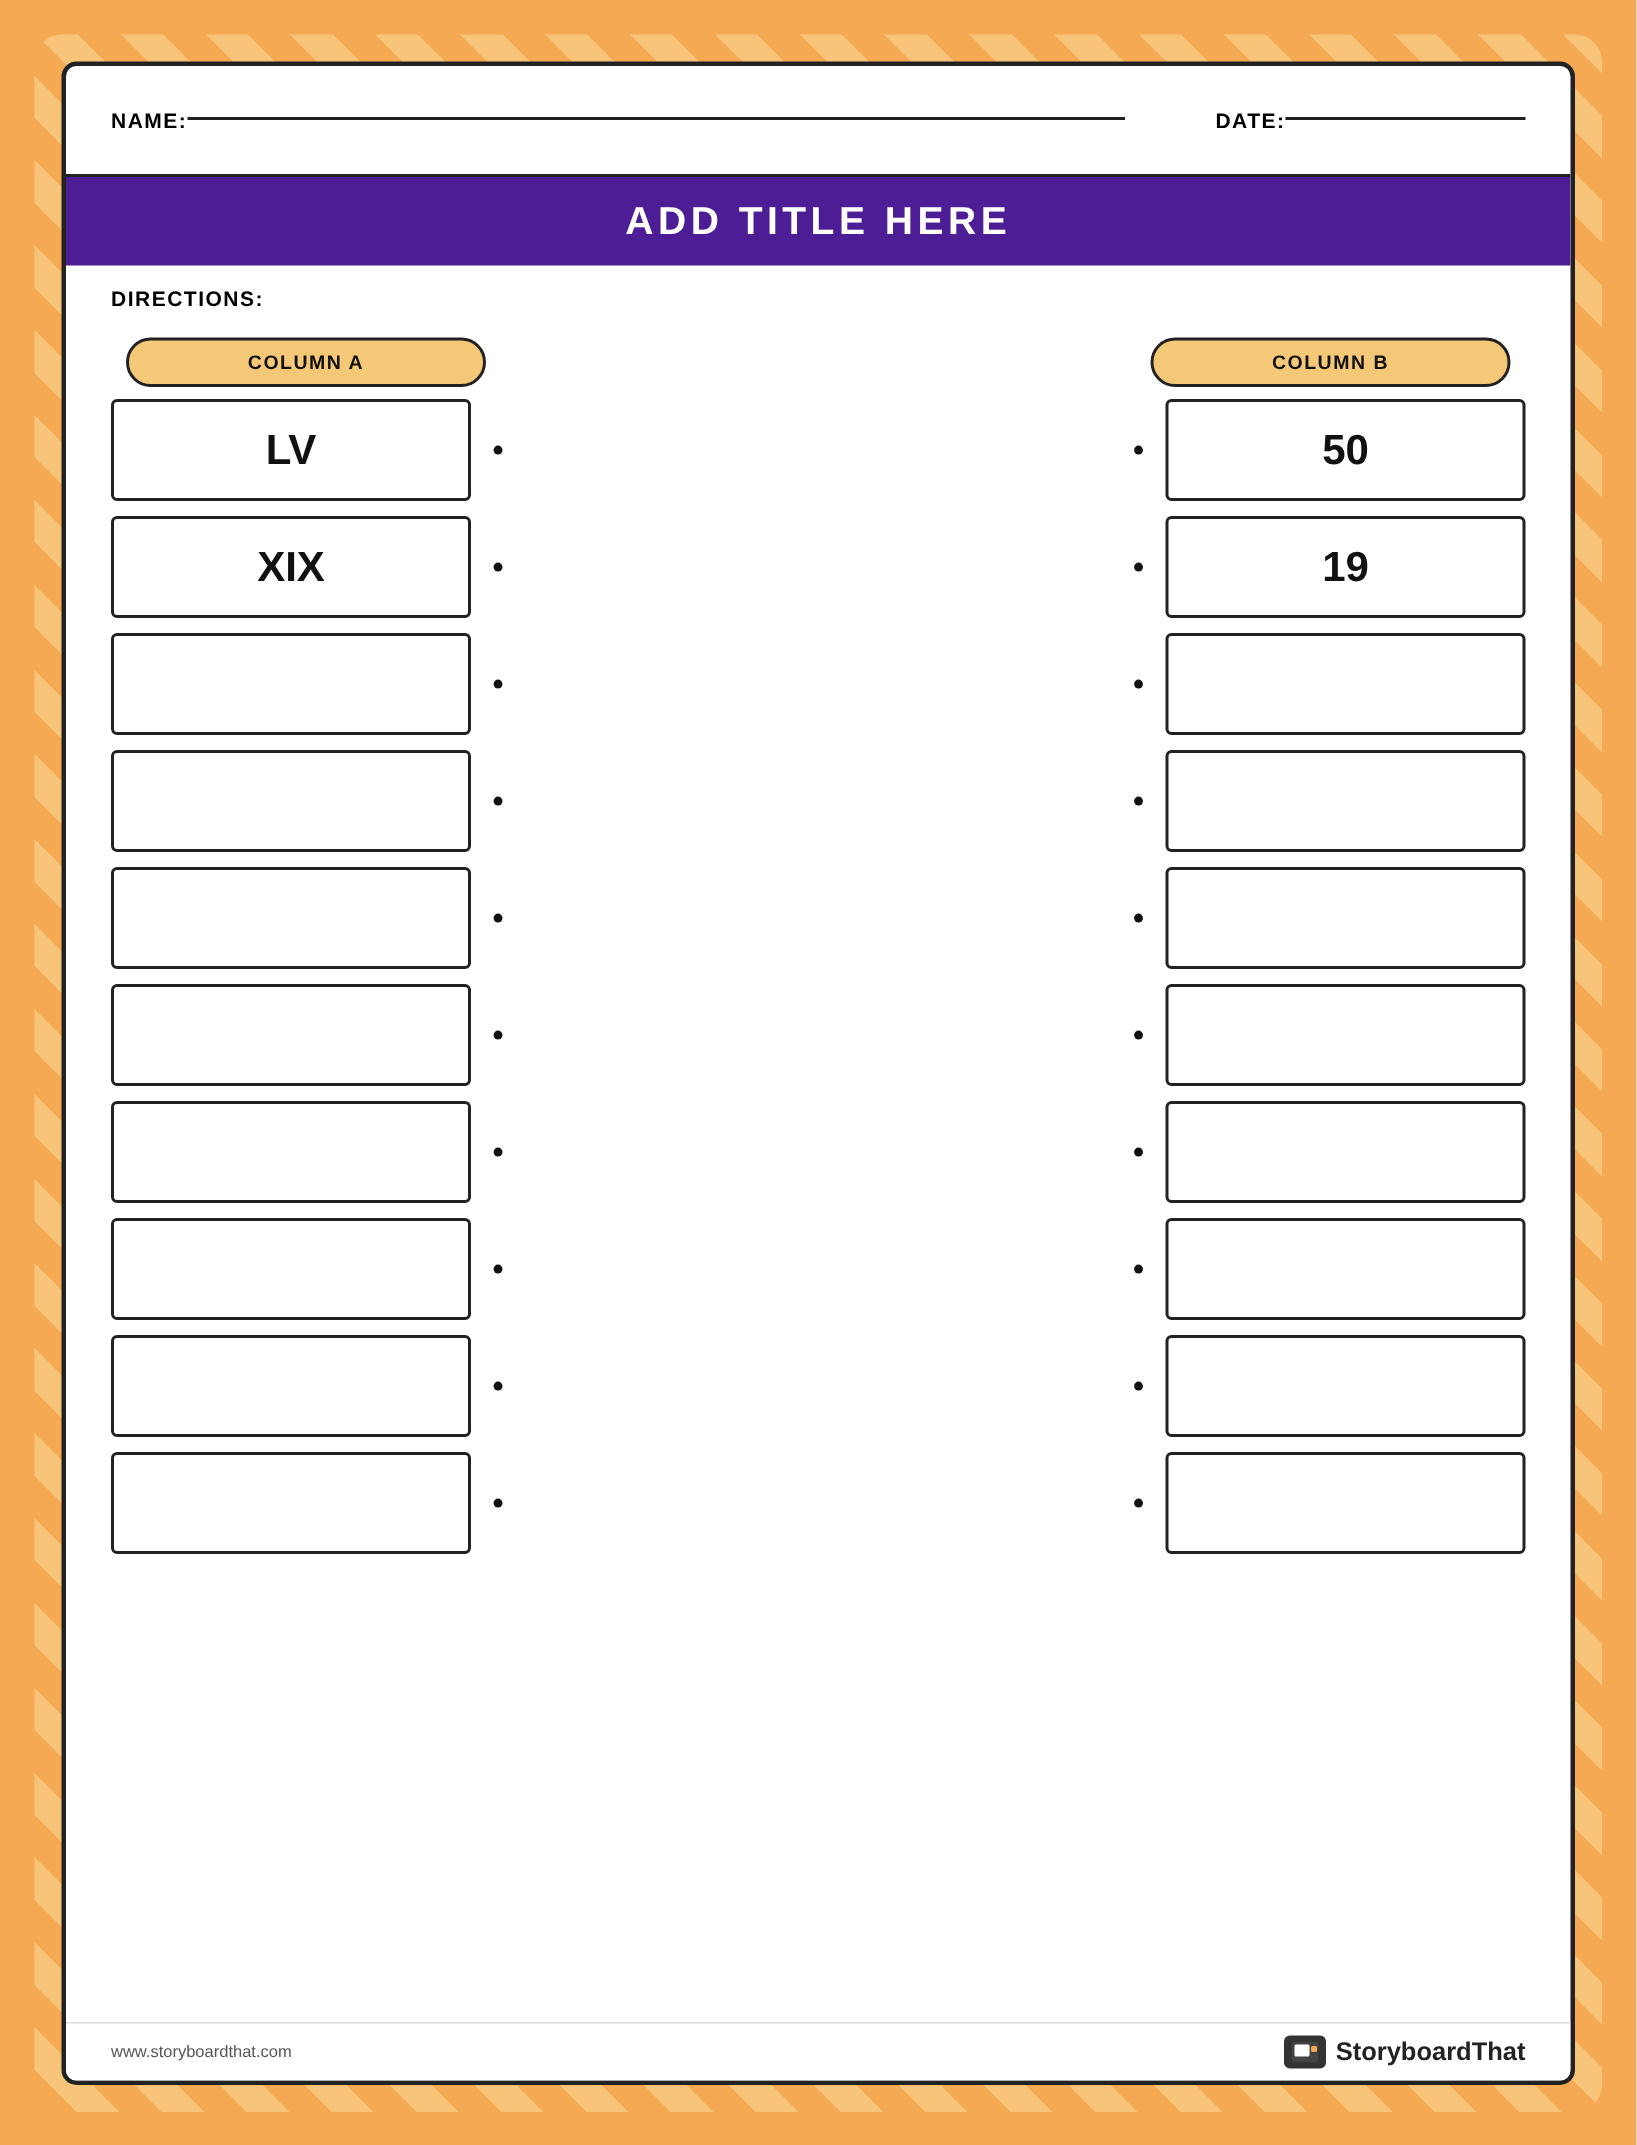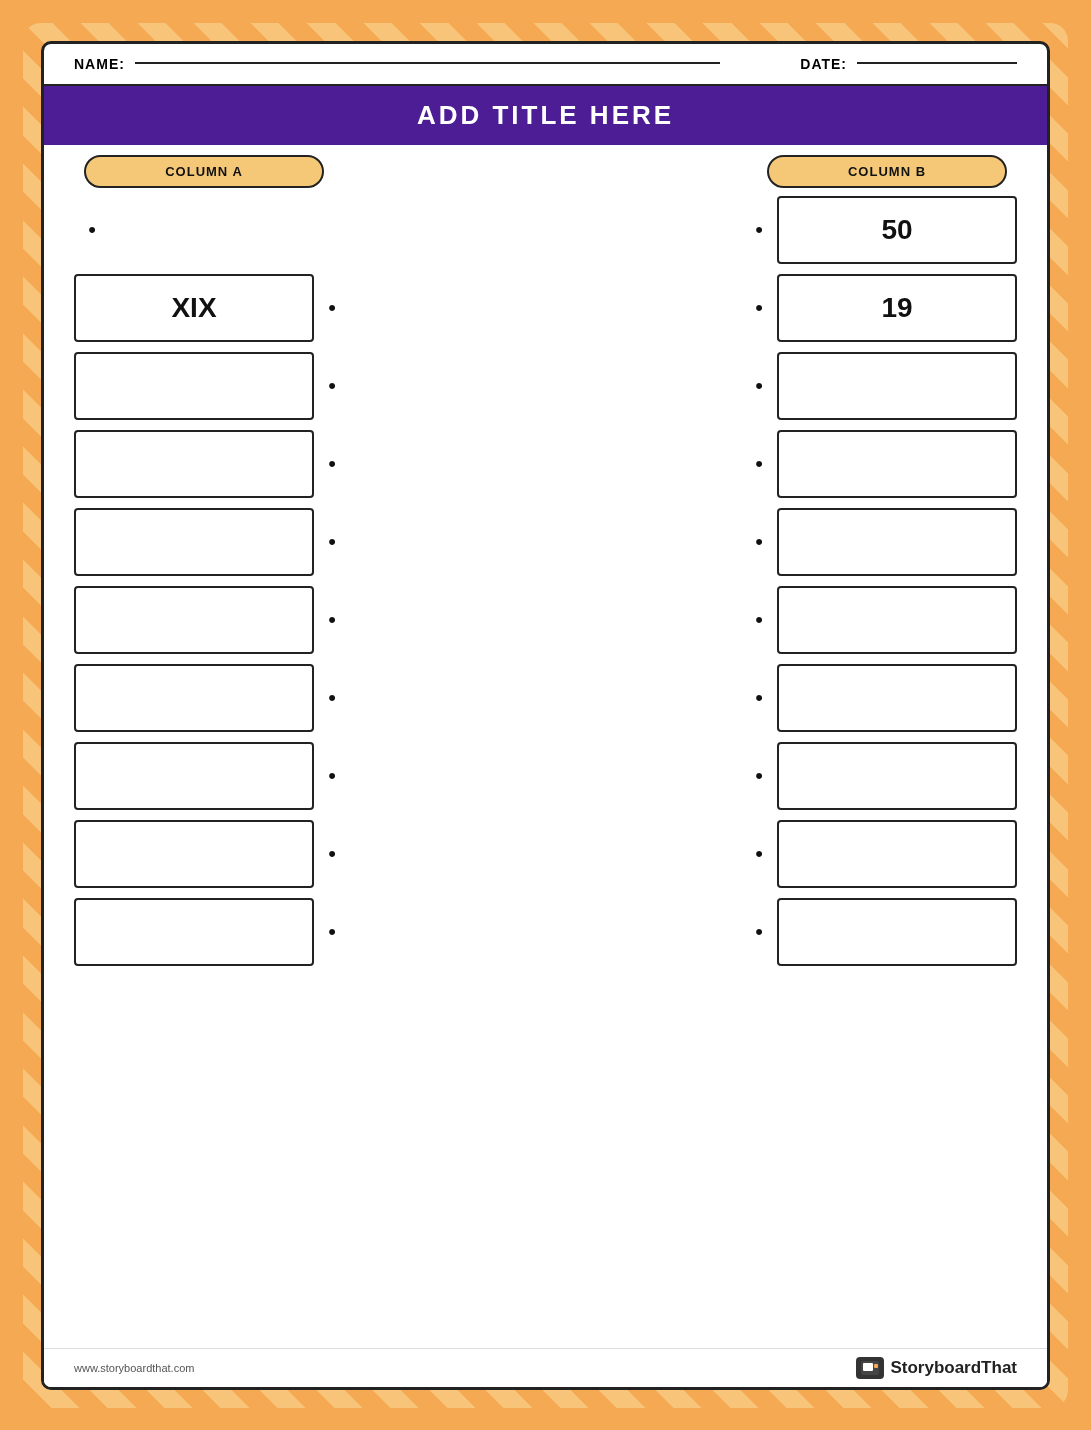--- a/index.html
+++ b/index.html
@@ -39,22 +39,21 @@
       border: 3px solid #222;
       display: flex;
       flex-direction: column;
       overflow: hidden;
     }
 
     
     .header-bar {
       display: flex;
       align-items: center;
-      padding: 12px 30px;
-      gap: 10px;
+      padding: 28px 30px;
       border-bottom: 2px solid #222;
     }
 
     .header-label {
       font-size: 14px;
       font-weight: bold;
       text-transform: uppercase;
       letter-spacing: 1px;
     }
 
@@ -228,34 +227,40 @@
       <div class="header-line-long"></div>
       <div class="header-spacer"></div>
       <span class="header-label">DATE:</span>
       <div class="header-line-short"></div>
     </div>
 
     <div class="title-bar">
       <span>ADD TITLE HERE</span>
     </div>
 
+    <div class="directions-area">
+      <span class="directions-label">DIRECTIONS:</span>
+    </div>
 
     <div class="content-area">
 
       <div class="columns-header">
         <div class="col-header-left">
           <span class="col-header-btn">COLUMN A</span>
         </div>
         <div class="col-header-right">
           <span class="col-header-btn">COLUMN B</span>
         </div>
       </div>
 
       <div id="rows-container">
           <div class="match-row">
+      <div class="match-box">
+        <span class="match-box-text">LV</span>
+      </div>
       <div class="bullet-left">•</div>
       <div class="middle-space"></div>
       <div class="bullet-right">•</div>
       <div class="match-box">
         <span class="match-box-text">50</span>
       </div>
     </div>
           <div class="match-row">
       <div class="match-box">
         <span class="match-box-text">XIX</span>

